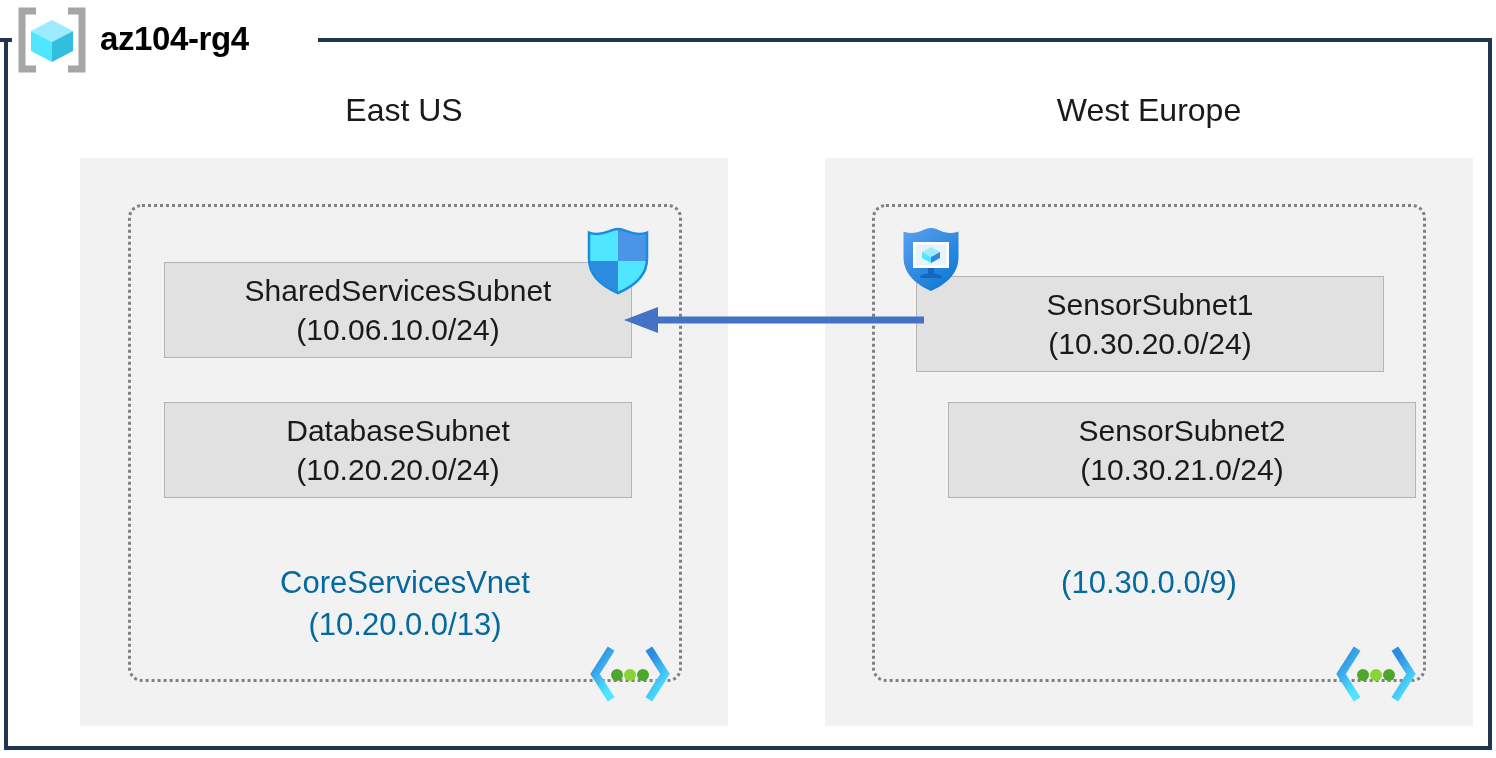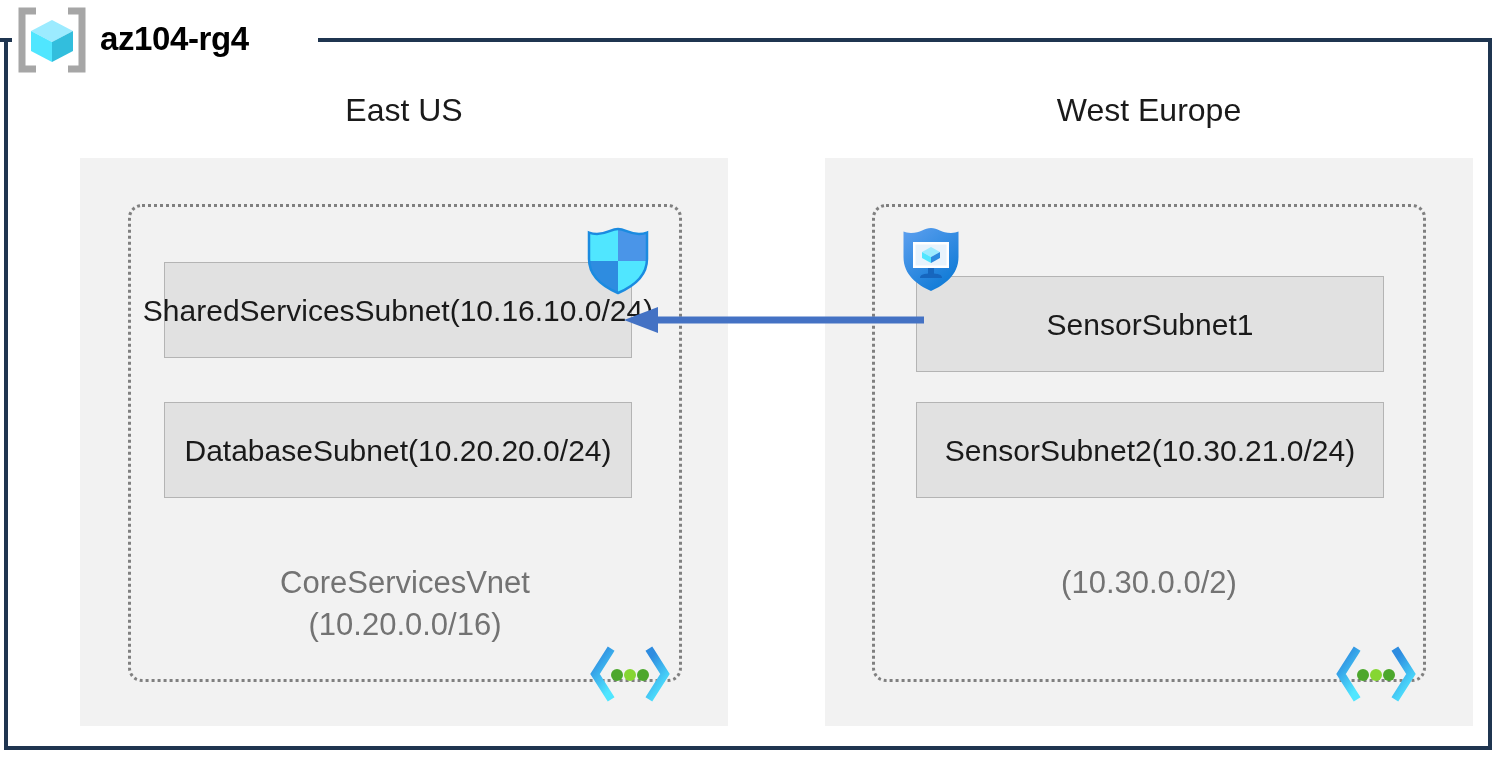--- a/index.html
+++ b/index.html
@@ -94,47 +94,47 @@
   .vnet-box.west { left: 872px; width: 554px; }
 
   
   .subnet {
     position: absolute;
     width: 468px;
     height: 96px;
     background: #e1e1e1;
     border: 1px solid #b4b4b4;
     display: flex;
-    flex-direction: row;
+    flex-direction: column;
     align-items: center;
     justify-content: center;
   }
   .subnet .ln {
     font-size: 30px;
     color: #1a1a1a;
     line-height: 39px;
     white-space: nowrap;
   }
   .subnet.e1 { left: 164px;  top: 262px; }
   .subnet.e2 { left: 164px;  top: 402px; }
   .subnet.w1 { left: 916px;  top: 276px; }
-  .subnet.w2 { left: 916px;  top: 402px; }
+  .subnet.w2 { left: 948px;  top: 402px; }
 
   
   .vnet-caption {
     position: absolute;
     top: 562px;
     width: 554px;
     text-align: center;
   }
   .vnet-caption.east { left: 128px; }
   .vnet-caption.west { left: 872px; }
   .vnet-caption .ln {
     font-size: 31px;
-    color: #737373;
+    color: #0369a1;
     line-height: 42px;
     white-space: nowrap;
   }
 
   
   .icon-shield-nsg {
     position: absolute;
     left: 583px; top: 225px;
     width: 70px; height: 70px;
   }
@@ -187,29 +187,30 @@
   <div class="region-label west">West Europe</div>
 
   <div class="region-box east"></div>
   <div class="region-box west"></div>
 
   <div class="vnet-box east"></div>
   <div class="vnet-box west"></div>
 
   <div class="subnet e1">
     <div class="ln">SharedServicesSubnet</div>
-    <div class="ln">(10.16.10.0/24)</div>
+    <div class="ln">(10.06.10.0/24)</div>
   </div>
   <div class="subnet e2">
     <div class="ln">DatabaseSubnet</div>
     <div class="ln">(10.20.20.0/24)</div>
   </div>
 
   <div class="subnet w1">
     <div class="ln">SensorSubnet1</div>
+    <div class="ln">(10.30.20.0/24)</div>
   </div>
   <div class="subnet w2">
     <div class="ln">SensorSubnet2</div>
     <div class="ln">(10.30.21.0/24)</div>
   </div>
 
   <div class="peer-arrow">
     <svg width="300" height="28" viewBox="0 0 300 28">
       <line x1="30" y1="14" x2="300" y2="14" stroke="#4472C4" stroke-width="7"></line>
       <polygon points="0,14 34,1 34,27" fill="#4472C4"></polygon>
@@ -281,19 +282,19 @@
       <path d="M18 4 L4 26 L18 48" fill="none" stroke="url(#gradBr2)" stroke-width="8" stroke-linecap="square"></path>
       <path d="M60 4 L74 26 L60 48" fill="none" stroke="url(#gradBr2)" stroke-width="8" stroke-linecap="square"></path>
       <circle cx="26" cy="27" r="6" fill="#4CA72C"></circle>
       <circle cx="39" cy="27" r="6" fill="#86D633"></circle>
       <circle cx="52" cy="27" r="6" fill="#4CA72C"></circle>
     </svg>
   </div>
 
   <div class="vnet-caption east">
     <div class="ln">CoreServicesVnet</div>
-    <div class="ln">(10.20.0.0/16)</div>
+    <div class="ln">(10.20.0.0/13)</div>
   </div>
   <div class="vnet-caption west">
-    <div class="ln">(10.30.0.0/2)</div>
+    <div class="ln">(10.30.0.0/9)</div>
   </div>
 
 </div>
 
 </body></html>

